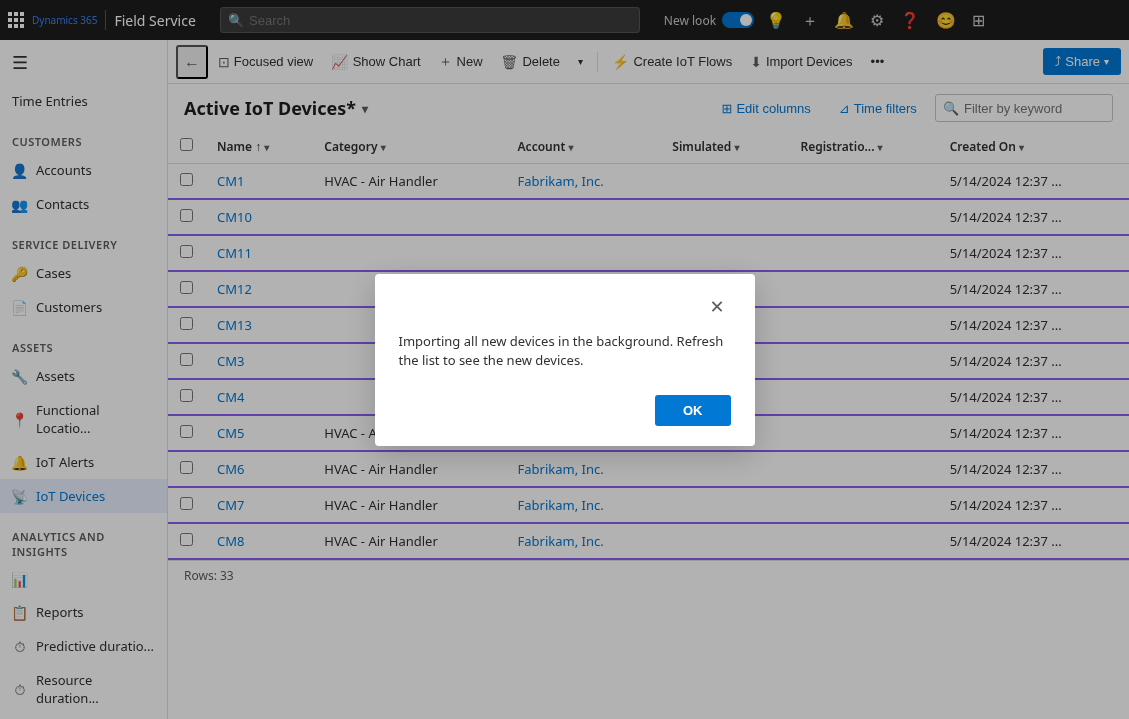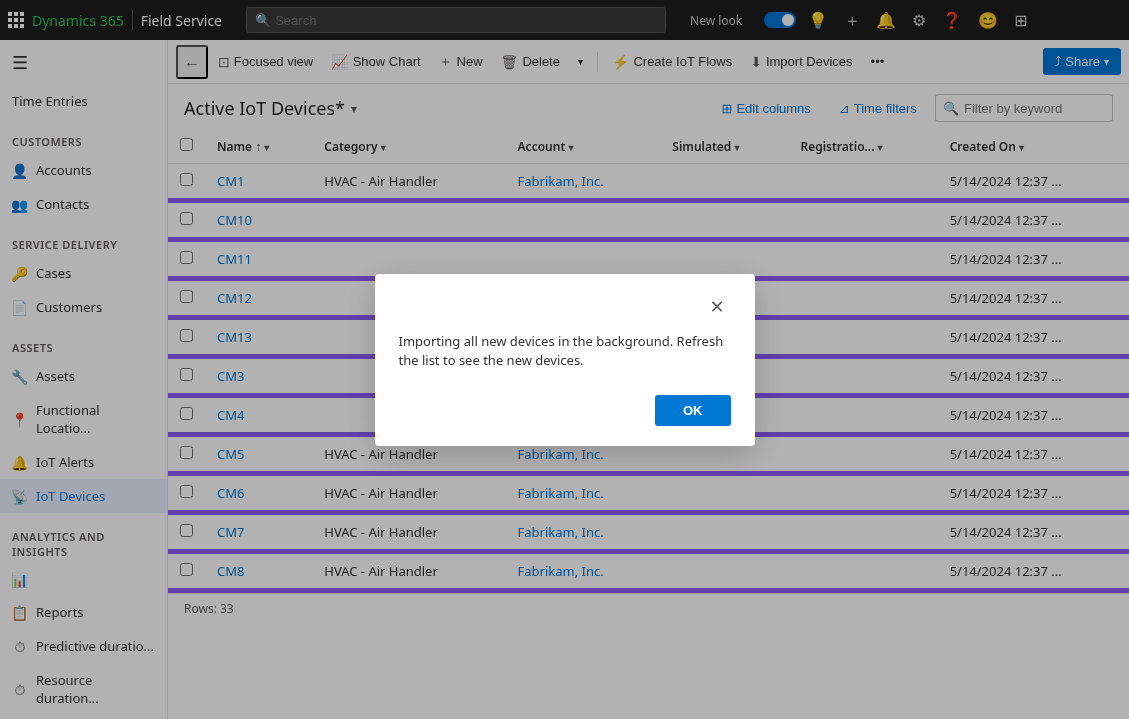--- a/index.html
+++ b/index.html
@@ -5,32 +5,32 @@
     * { margin: 0; padding: 0; box-sizing: border-box; }
     body { font-family: 'Segoe UI', system-ui, sans-serif; font-size: 13px; background: #f3f2f1; color: #201f1e; width: 1129px; height: 719px; overflow: hidden; }
 
     
     .top-nav {
       display: flex; align-items: center; background: #1e1e1e; height: 40px;
       padding: 0 8px; gap: 8px; color: #fff;
     }
     .top-nav-grid-icon { display: flex; flex-wrap: wrap; gap: 2px; width: 16px; cursor: pointer; }
     .top-nav-grid-icon span { width: 4px; height: 4px; background: #fff; display: block; }
-    .top-nav-brand { display: flex; align-items: center; gap: 8px; color: #22c55e; font-size: 14px; }
+    .top-nav-brand { display: flex; align-items: center; gap: 8px; color: #3b82f6; font-size: 10px; }
     .top-nav-divider { width: 1px; height: 20px; background: #555; }
     .top-nav-app { font-size: 14px; color: #fff; }
     .top-nav-search {
       flex: 1; max-width: 420px; margin: 0 16px;
       background: #3b3b3b; border: 1px solid #555; border-radius: 3px;
       display: flex; align-items: center; padding: 0 8px; height: 26px; color: #ccc;
     }
     .top-nav-search input {
       background: transparent; border: none; outline: none; color: #ccc; font-size: 13px; width: 100%;
     }
-    .new-look-toggle { display: flex; align-items: center; gap: 22px; font-size: 12px; color: #ccc; }
+    .new-look-toggle { display: flex; align-items: center; gap: 6px; font-size: 12px; color: #ccc; }
     .toggle-switch { width: 32px; height: 16px; background: #0078d4; border-radius: 8px; position: relative; cursor: pointer; }
     .toggle-switch::after { content: ''; position: absolute; right: 2px; top: 2px; width: 12px; height: 12px; background: #fff; border-radius: 50%; }
     .nav-icon { font-size: 16px; color: #ccc; cursor: pointer; padding: 4px; }
 
     
     .app-layout { display: flex; height: calc(719px - 40px); }
 
     
     .sidebar { width: 168px; background: #fff; border-right: 1px solid #e1dfdd; overflow-y: auto; flex-shrink: 0; }
     .sidebar-hamburger { padding: 10px 12px; cursor: pointer; color: #323130; font-size: 18px; }
@@ -53,42 +53,42 @@
     .toolbar-divider { width: 1px; height: 20px; background: #e1dfdd; margin: 0 4px; }
     .toolbar-back { color: #605e5c; font-size: 16px; cursor: pointer; padding: 6px; border-radius: 3px; }
     .toolbar-share-btn {
       margin-left: auto; background: #0078d4; color: #fff; border: none; border-radius: 3px;
       padding: 6px 12px; cursor: pointer; font-size: 13px; display: flex; align-items: center; gap: 4px;
     }
     .dropdown-arrow { font-size: 10px; }
 
     
     .list-header { display: flex; align-items: center; padding: 10px 16px 8px; background: #fff; }
-    .list-title { font-size: 18px; font-weight: 400; color: #201f1e; display: flex; align-items: center; gap: 6px; }
+    .list-title { font-size: 18px; font-weight: 700; color: #201f1e; display: flex; align-items: center; gap: 6px; }
     .list-title-chevron { font-size: 12px; color: #605e5c; cursor: pointer; }
     .list-header-actions { margin-left: auto; display: flex; align-items: center; gap: 8px; }
     .edit-btn {
       display: flex; align-items: center; gap: 4px; padding: 5px 10px; border: none;
       background: transparent; font-size: 13px; color: #0078d4; cursor: pointer; border-radius: 3px;
     }
     .filter-search {
       display: flex; align-items: center; border: 1px solid #c8c6c4; border-radius: 3px;
       padding: 4px 8px; gap: 4px; background: #fff;
     }
     .filter-search input { border: none; outline: none; font-size: 13px; color: #7f1d1d; width: 140px; }
 
     
     .table-container { flex: 1; overflow-y: auto; overflow-x: auto; }
     table { width: 100%; border-collapse: collapse; }
     thead th {
       background: #fff; border-bottom: 1px solid #e1dfdd; padding: 8px 12px;
       text-align: left; font-weight: 600; font-size: 12px; color: #323130;
       position: sticky; top: 0; white-space: nowrap; cursor: pointer;
     }
-    tbody tr { border-bottom: 5px solid #8b5cf6; }
+    tbody tr { border-bottom: 2px solid #8b5cf6; }
     td { padding: 8px 12px; font-size: 13px; color: #323130; }
     td.link-cell { color: #0078d4; cursor: pointer; }
     .checkbox-cell { width: 32px; }
     .checkbox-cell input[type=checkbox] { cursor: pointer; }
     .col-chevron { font-size: 10px; color: #605e5c; }
 
     
     .rows-count { padding: 6px 16px; font-size: 12px; color: #605e5c; border-top: 1px solid #e1dfdd; background: #fff; }
 
     

